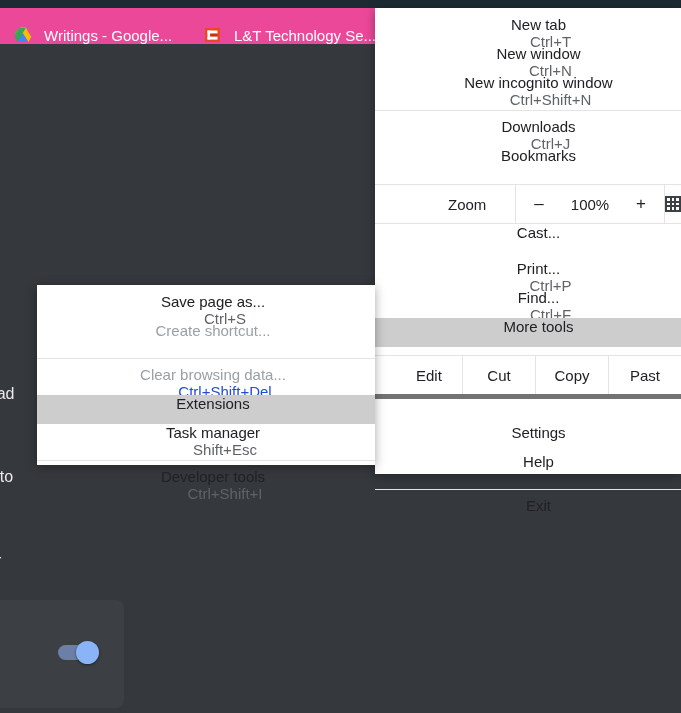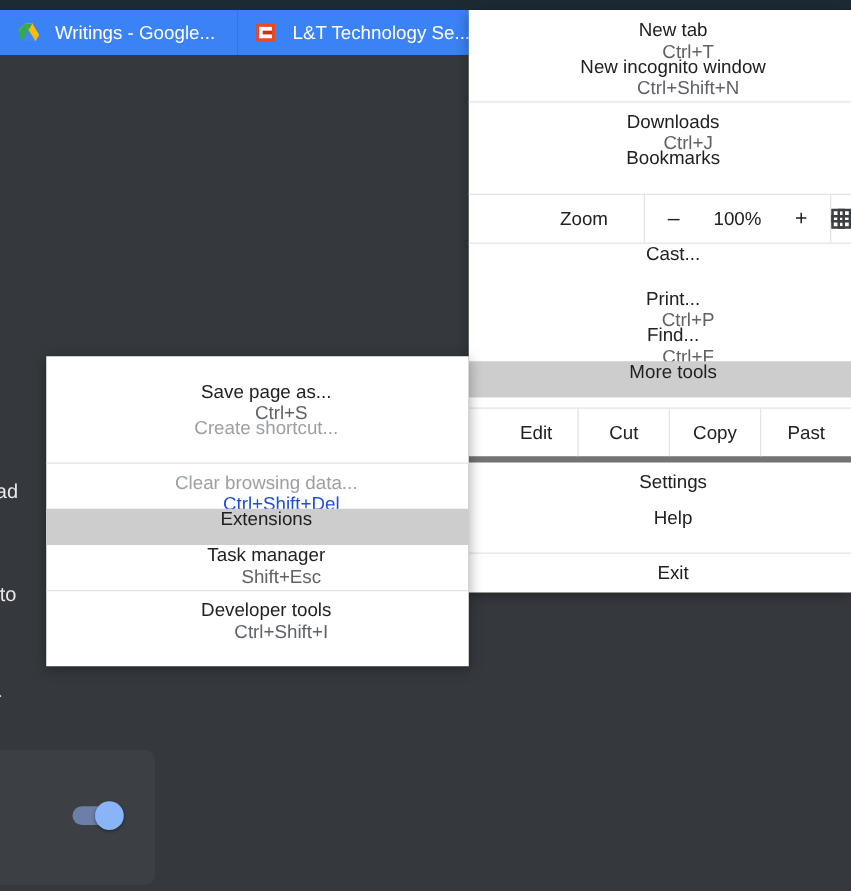--- a/index.html
+++ b/index.html
@@ -75,23 +75,23 @@
   #tabstrip {
     position: absolute;
     left: 0; top: 8px;
     width: 681px; height: 36px;
     background: #07626b;
   }
   .tab {
     position: absolute;
     top: 0;
     height: 36px;
-    background: #3b82f6;
-    display: flex;
-    align-items: center;
+    background: #ec4899;
+    display: flex;
+    align-items: flex-end;
     padding-left: 14px;
     box-sizing: border-box;
   }
   #tab-0 { left: 0px;   width: 190px; }
   #tab-1 { left: 190px; width: 185px; }
   .tab-title {
     color: #ffffff;
     font-size: 15px;
     white-space: nowrap;
     overflow: hidden;
@@ -116,22 +116,22 @@
     left: 375px;
     top: 8px;
     width: 306px;
     height: 466px;
     padding-top: 8px;
   }
   #sub-menu {
     left: 37px;
     top: 285px;
     width: 338px;
-    height: 248px;
-    padding-top: 20px;
+    height: 180px;
+    padding-top: 8px;
   }
 
   .menu-item {
     position: relative;
     height: 29px;
     display: flex;
     align-items: center;
     padding-left: 41px;
     padding-right: 20px;
     box-sizing: border-box;
@@ -266,20 +266,24 @@
     <div class="tab-title">L&amp;T Technology Se...</div>
   </div>
 
 </div>
 
 <div class="menu" id="main-menu">
 
   <div class="menu-item">
     <span class="mi-label">New tab</span>
     <span class="mi-accel">Ctrl+T</span>
+  </div>
+  <div class="menu-item">
+    <span class="mi-label">New window</span>
+    <span class="mi-accel">Ctrl+N</span>
   </div>
   <div class="menu-item">
     <span class="mi-label">New incognito window</span>
     <span class="mi-accel">Ctrl+Shift+N</span>
   </div>
 
   <div class="separator"></div>
 
   <div class="menu-item">
     <span class="mi-label">Downloads</span>
@@ -322,21 +326,21 @@
     <span class="mi-accel"></span>
   </div>
 
   <div class="edit-row" style="margin-top:8px;">
     <div class="edit-label">Edit</div>
     <div class="edit-cell">Cut</div>
     <div class="edit-cell">Copy</div>
     <div class="edit-cell">Past</div>
   </div>
 
-  <div class="menu-item" style="margin-top:7px;">
+  <div class="menu-item" style="margin-top:25px;">
     <span class="mi-label">Settings</span>
     <span class="mi-accel"></span>
   </div>
   <div class="menu-item">
     <span class="mi-label">Help</span>
     <span class="mi-accel"></span>
   </div>
 
   <div class="separator"></div>
 

